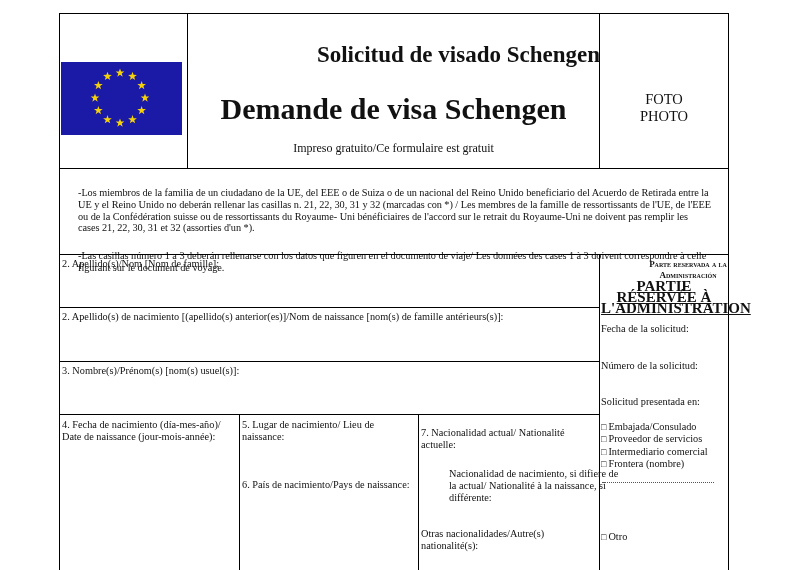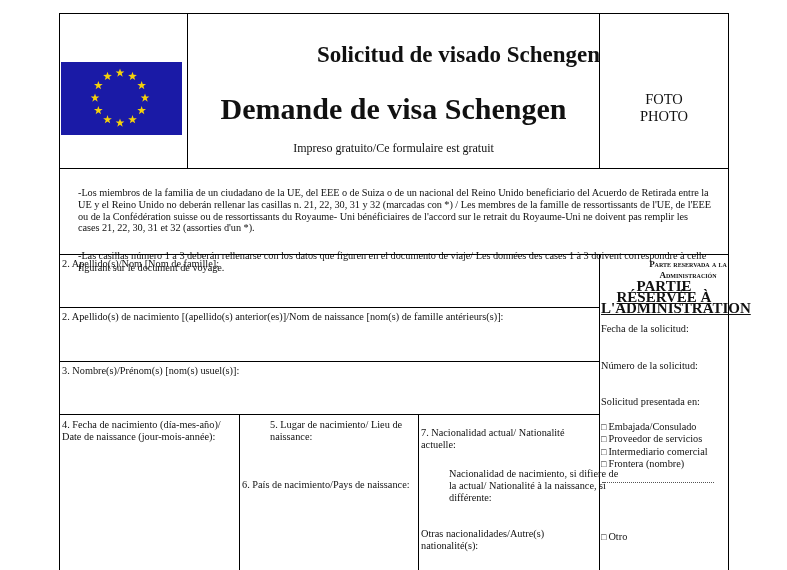--- a/index.html
+++ b/index.html
@@ -98,21 +98,21 @@
 
 <div class="abs" style="left:60px; top:362px; width:539px; height:52px;">
   <div class="abs lbl" style="left:2px; top:3px;">3. Nombre(s)/Prénom(s) [nom(s) usuel(s)]:</div>
 </div>
 
 <div class="abs" style="left:60px; top:415px; width:179px; height:155px;">
   <div class="abs lbl" style="left:2px; top:4px; width:175px;">4. Fecha de nacimiento (día-mes-año)/ Date de naissance (jour-mois-année):</div>
 </div>
 
 <div class="abs" style="left:240px; top:415px; width:178px; height:60px;">
-  <div class="abs lbl" style="left:2px; top:4px; width:172px;margin-left:28px;">5. Lugar de nacimiento/  Lieu de naissance:</div>
+  <div class="abs lbl" style="left:2px; top:4px; width:172px;">5. Lugar de nacimiento/  Lieu de naissance:</div>
 </div>
 <div class="abs" style="left:240px; top:475px; width:178px; height:95px;">
   <div class="abs lbl" style="left:2px; top:4px; width:176px; white-space:nowrap;">6. País de nacimiento/Pays de naissance:</div>
 </div>
 
 <div class="abs" style="left:419px; top:415px; width:180px; height:50px;margin-top:8px;">
   <div class="abs lbl" style="left:2px; top:4px; width:176px;">7. Nacionalidad actual/  Nationalité actuelle:</div>
 </div>
 <div class="abs" style="left:419px; top:465px; width:180px; height:60px;margin-left:28px;">
   <div class="abs lbl" style="left:2px; top:3px; width:176px;">Nacionalidad de nacimiento, si difiere de la actual/  Nationalité à la naissance, si différente:</div>

